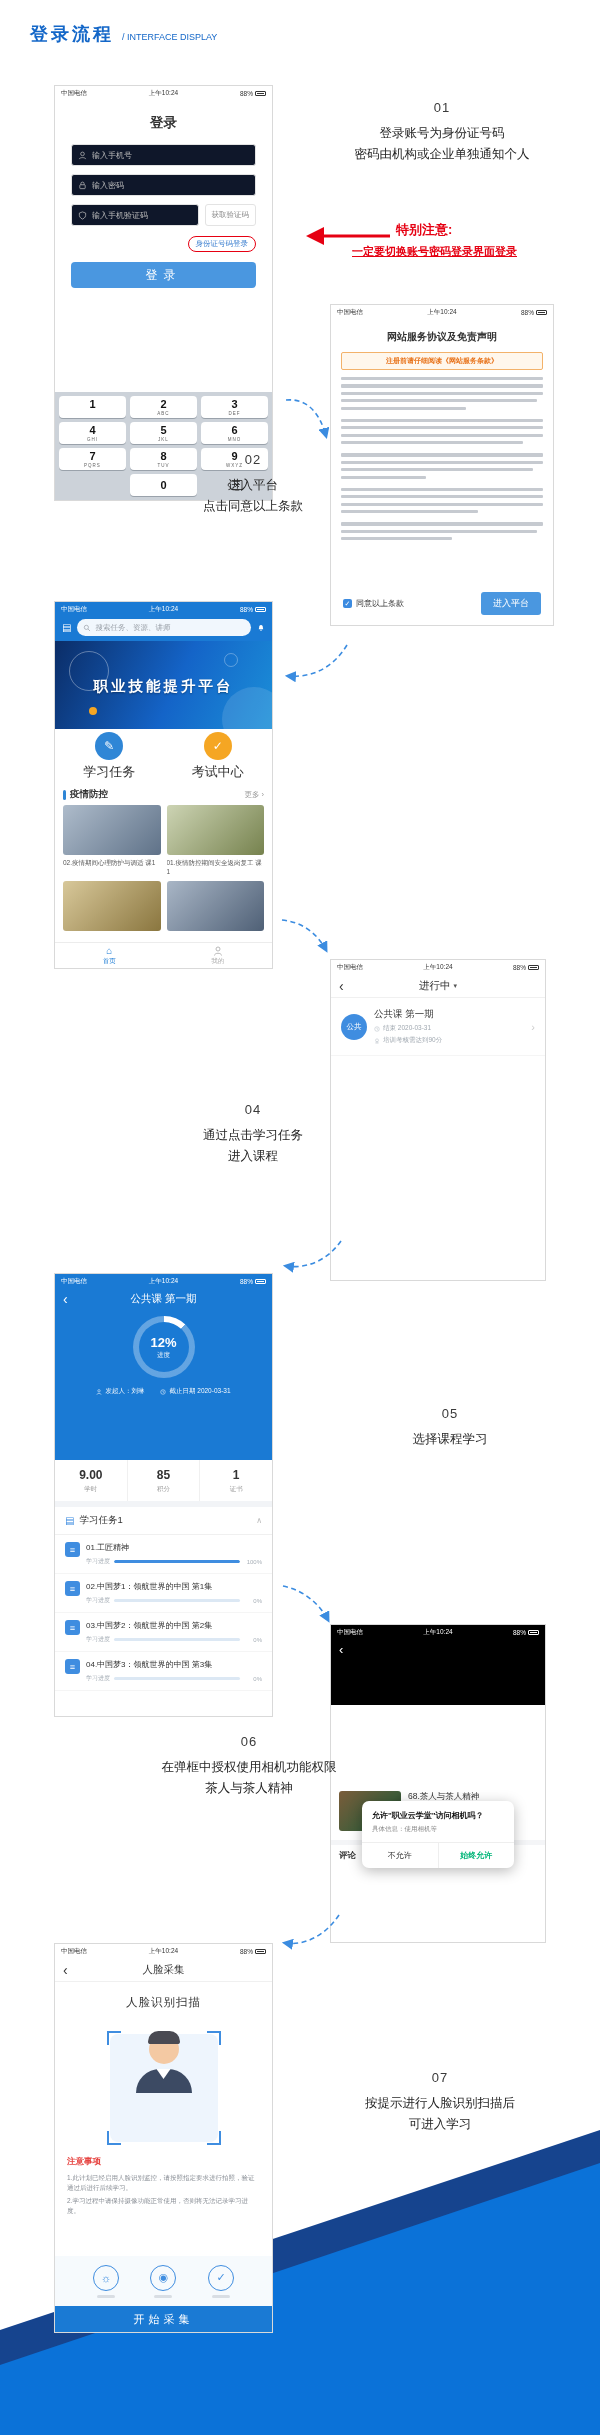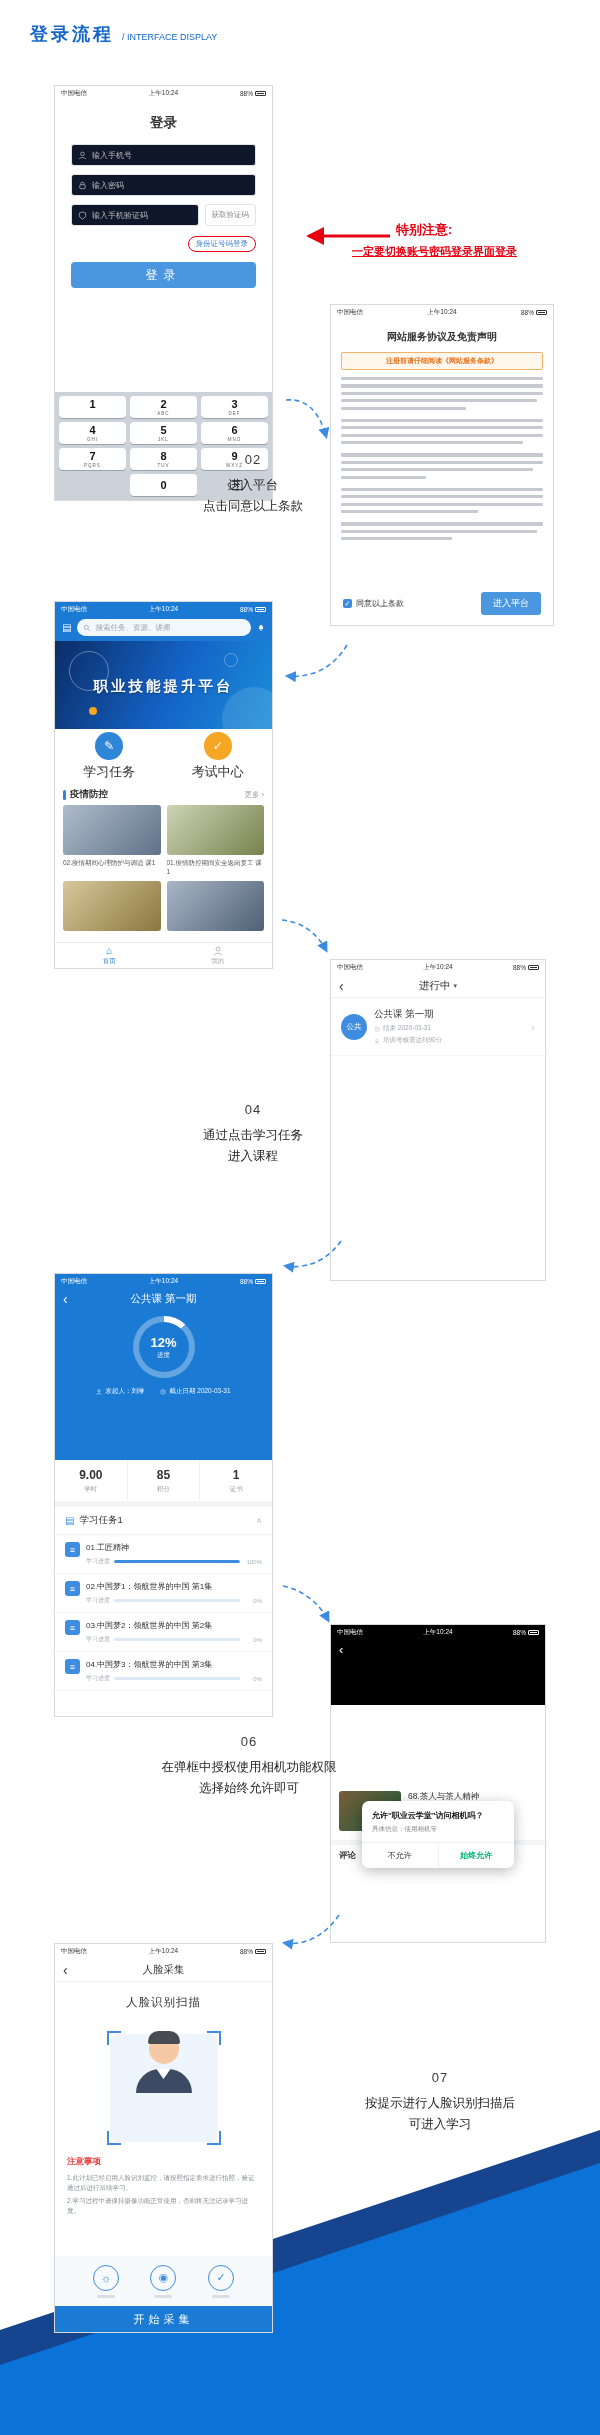--- a/index.html
+++ b/index.html
@@ -642,38 +642,47 @@
           <span class="c-bar"></span>
         </div>
       <div class="c-wrap">
           <span class="c-icon">✓</span>
           <span class="c-bar"></span>
         </div>
     </div>
     <div class="start-btn">开始采集</div>
   </div>
 
+  <div class="step" id="step-1">
+    <div class="num">01</div>
+    <div class="line">登录账号为身份证号码</div>
+    <div class="line">密码由机构或企业单独通知个人</div>
+  </div>
   <div class="special-note">
     <div class="sn-label">特别注意:</div>
     <div class="sn-text">一定要切换账号密码登录界面登录</div>
   </div>
   <div class="step" id="step-2">
     <div class="num">02</div>
     <div class="line">进入平台</div>
     <div class="line">点击同意以上条款</div>
   </div>
   <div class="step" id="step-4">
     <div class="num">04</div>
     <div class="line">通过点击学习任务</div>
     <div class="line">进入课程</div>
   </div>
+  <div class="step" id="step-5">
+    <div class="num">05</div>
+    <div class="line">选择课程学习</div>
+  </div>
   <div class="step" id="step-6">
     <div class="num">06</div>
     <div class="line">在弹框中授权使用相机功能权限</div>
-    <div class="line">选择始终允许即可</div>
+    <div class="line">茶人与茶人精神</div>
   </div>
   <div class="step" id="step-7">
     <div class="num">07</div>
     <div class="line">按提示进行人脸识别扫描后</div>
     <div class="line">可进入学习</div>
   </div>
 
   <svg class="arrows" width="600" height="2435" viewBox="0 0 600 2435">
     <defs>
       <marker id="ab" markerWidth="7" markerHeight="7" refX="5" refY="3.5" orient="auto">

